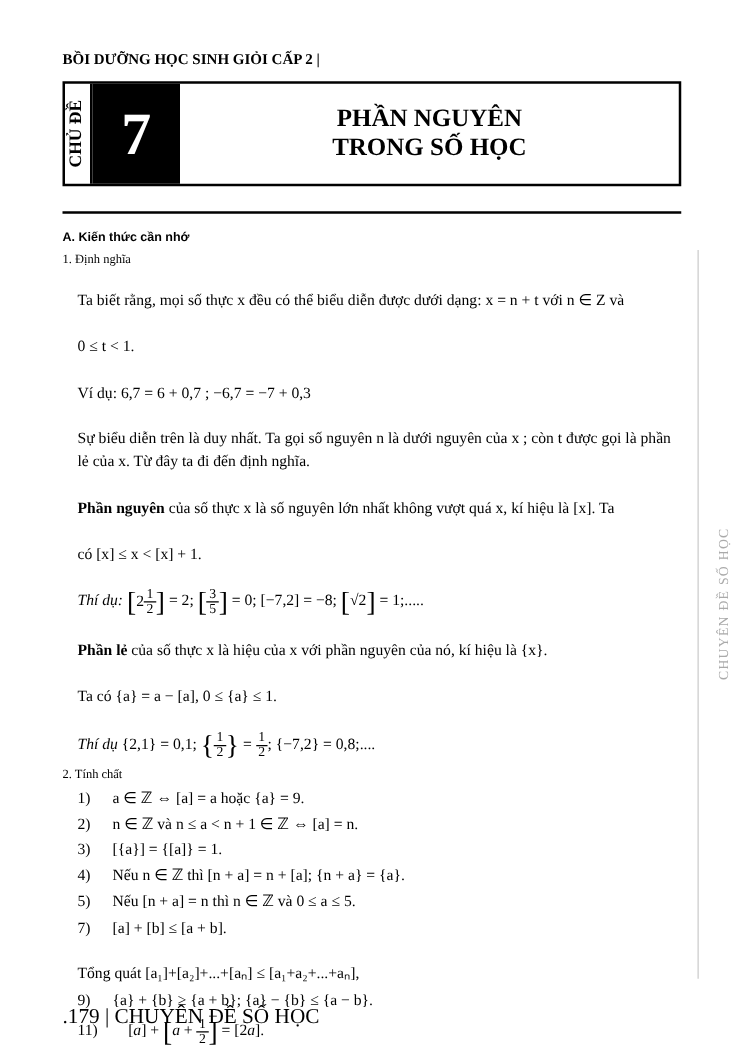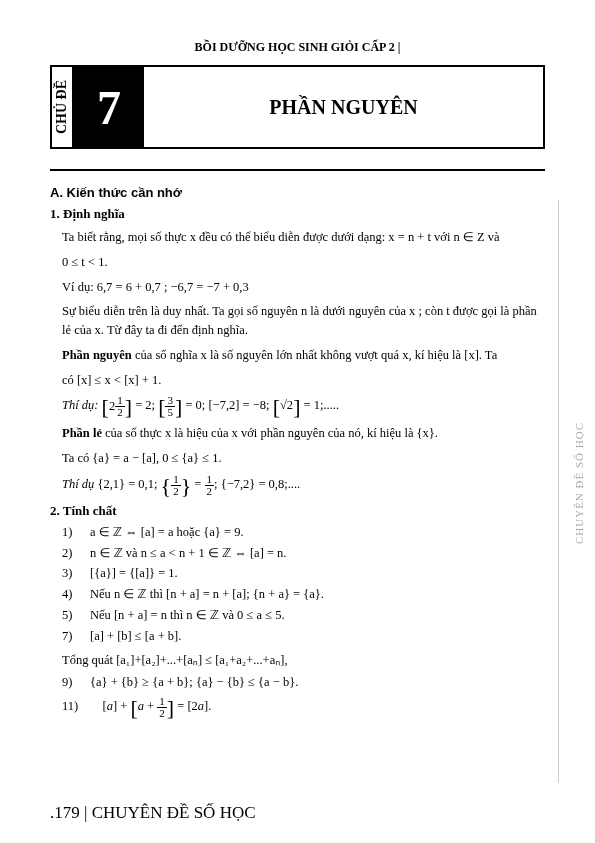--- a/index.html
+++ b/index.html
@@ -9,21 +9,21 @@
     width: 595px;
     height: 843px;
     box-sizing: border-box;
     font-family: "Times New Roman", serif;
     font-size: 13px;
     color: #000;
     position: relative;
     background: #fff;
   }
   .header-small {
-    text-align: center;
+    text-align: left;
     font-weight: bold;
     font-size: 12px;
     margin-bottom: 10px;
   }
   .chapter-box {
     border: 2px solid #000;
     display: flex;
     align-items: stretch;
     height: 80px;
     margin-bottom: 20px;
@@ -57,30 +57,30 @@
     font-size: 20px;
   }
   .divider {
     border: none;
     border-top: 2px solid #000;
     margin: 6px 0 14px 0;
   }
   .sec-a {
     font-family: Arial, sans-serif;
     font-weight: bold;
-    font-size: 13px;
+    font-size: 10px;
     margin-bottom: 6px;
   }
   .subhead {
-    font-weight: bold;
-    font-size: 13px;
+    font-weight: normal;
+    font-size: 10px;
     margin: 6px 0 4px 0;
   }
   p.body {
-    margin: 6px 0 3px 12px;
+    margin: 18px 0 3px 12px;
     line-height: 1.5;
     font-size: 12.5px;
   }
   .italic { font-style: italic; }
   .bold { font-weight: bold; }
   ol.props {
     list-style: none;
     padding-left: 12px;
     margin: 2px 0;
   }
@@ -135,34 +135,35 @@
 </head>
 <body>
 
 <div class="header-small">BỒI DƯỠNG HỌC SINH GIỎI CẤP 2 |</div>
 
 <div class="chapter-box">
   <div class="chude">CHỦ ĐỀ</div>
   <div class="big-num">7</div>
   <div class="title-area">
     <div>PHẦN NGUYÊN</div>
+    <div>TRONG SỐ HỌC</div>
   </div>
 </div>
 
 <hr class="divider">
 
 <div class="sec-a">A. Kiến thức cần nhớ</div>
 
 <div class="subhead">1. Định nghĩa</div>
 
 <p class="body"><span>Ta biết rằng, mọi số thực x đều có thể biểu diễn được dưới dạng: x = n + t với n ∈ Z và</span></p>
 <p class="body">0 ≤ t &lt; 1.</p>
 <p class="body">Ví dụ: 6,7 = 6 + 0,7 ; −6,7 = −7 + 0,3</p>
 <p class="body">Sự biểu diễn trên là duy nhất. Ta gọi số nguyên n là dưới nguyên của x ; còn t được gọi là phần lẻ của x. Từ đây ta đi đến định nghĩa.</p>
-<p class="body"><span class="bold">Phần nguyên</span><span> của số nghĩa x là số nguyên lớn nhất không vượt quá x, kí hiệu là [x]. Ta</span></p>
+<p class="body"><span class="bold">Phần nguyên</span><span> của số thực x là số nguyên lớn nhất không vượt quá x, kí hiệu là [x]. Ta</span></p>
 <p class="body">có [x] ≤ x &lt; [x] + 1.</p>
 <p class="body">
   <span class="italic">Thí dụ:</span>
   <span class="br-l">[</span><span>2<span class="frac"><span class="top">1</span><span class="bot">2</span></span></span><span class="br-r">]</span> = 2;
   <span class="br-l">[</span><span class="frac"><span class="top">3</span><span class="bot">5</span></span><span class="br-r">]</span> = 0; [−7,2] = −8; <span class="br-l">[</span>√2<span class="br-r">]</span> = 1;.....
 </p>
 <p class="body"><span class="bold">Phần lẻ</span><span> của số thực x là hiệu của x với phần nguyên của nó, kí hiệu là {x}.</span></p>
 <p class="body">Ta có {a} = a − [a], 0 ≤ {a} ≤ 1.</p>
 <p class="body">
   <span class="italic">Thí dụ</span>

